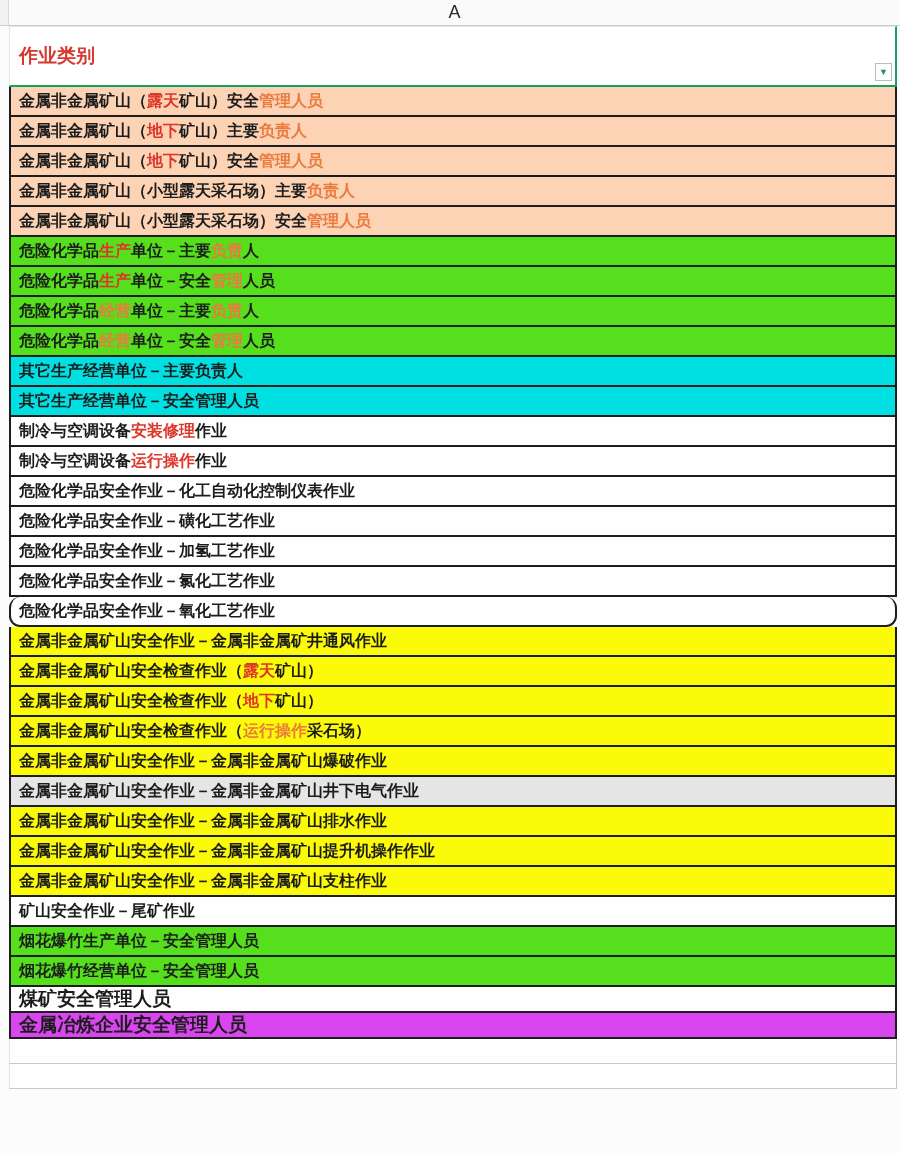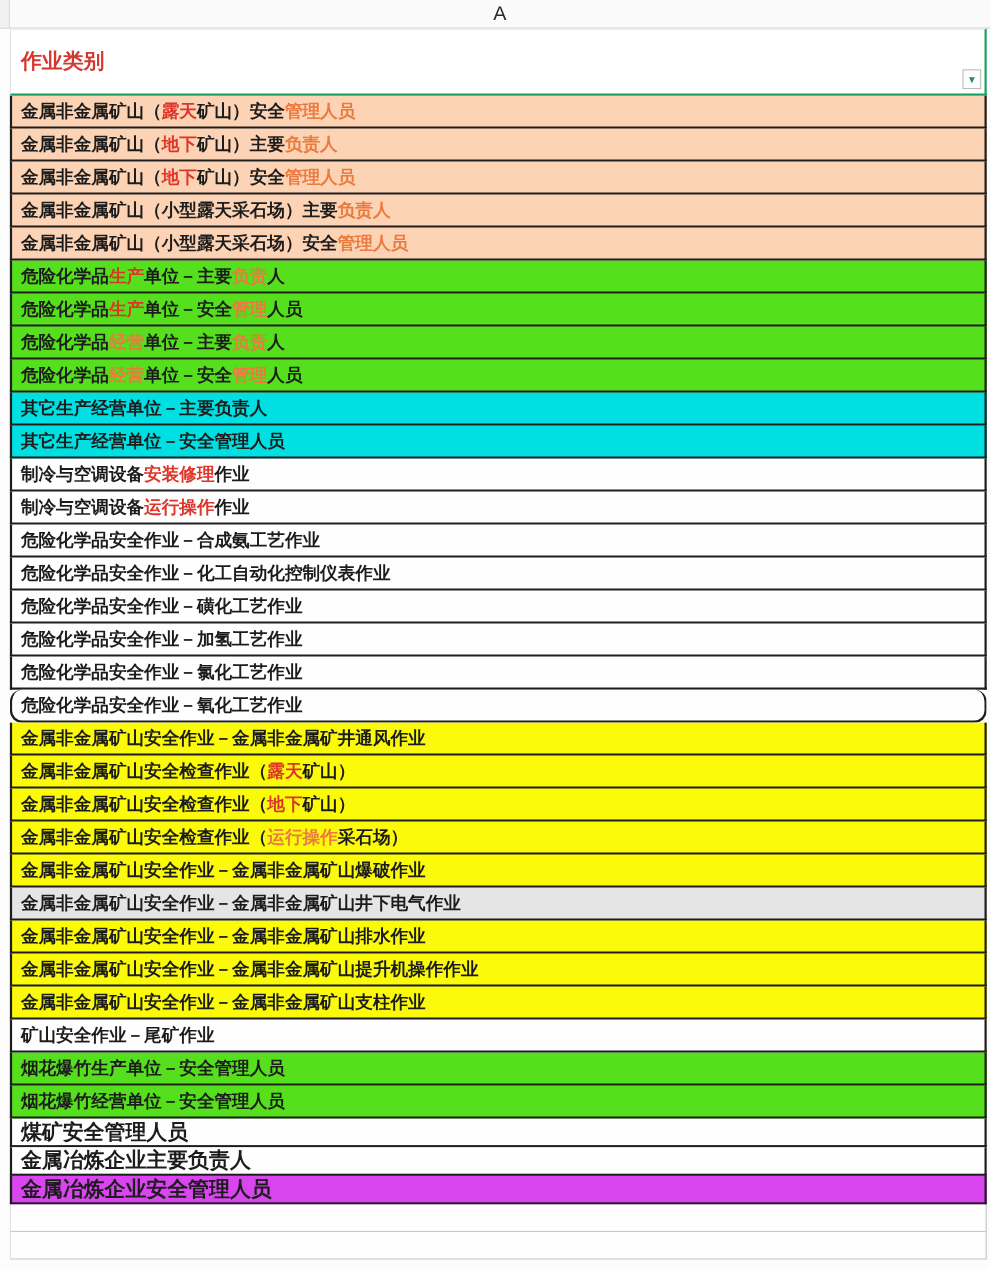--- a/index.html
+++ b/index.html
@@ -111,23 +111,20 @@
       <span style="color: rgb(28, 28, 28);">制冷与空调设备</span>
       <span style="color: rgb(222, 53, 40);">安装修理</span>
       <span style="color: rgb(28, 28, 28);">作业</span>
     </div>
     <div class="row" style="background: rgb(254, 254, 254);">
       <span style="color: rgb(28, 28, 28);">制冷与空调设备</span>
       <span style="color: rgb(222, 53, 40);">运行操作</span>
       <span style="color: rgb(28, 28, 28);">作业</span>
     </div>
     <div class="row" style="background: rgb(254, 254, 254);">
-      <span style="color: rgb(28, 28, 28);">危险化学品安全作业－合成氨工艺作业</span>
-    </div>
-    <div class="row" style="background: rgb(254, 254, 254);">
       <span style="color: rgb(28, 28, 28);">危险化学品安全作业－化工自动化控制仪表作业</span>
     </div>
     <div class="row" style="background: rgb(254, 254, 254);">
       <span style="color: rgb(28, 28, 28);">危险化学品安全作业－磺化工艺作业</span>
     </div>
     <div class="row" style="background: rgb(254, 254, 254);">
       <span style="color: rgb(28, 28, 28);">危险化学品安全作业－加氢工艺作业</span>
     </div>
     <div class="row" style="background: rgb(254, 254, 254);">
       <span style="color: rgb(28, 28, 28);">危险化学品安全作业－氯化工艺作业</span>
@@ -173,21 +170,18 @@
     </div>
     <div class="row" style="background: rgb(85, 223, 29);">
       <span style="color: rgb(28, 28, 28);">烟花爆竹生产单位－安全管理人员</span>
     </div>
     <div class="row" style="background: rgb(85, 223, 29);">
       <span style="color: rgb(28, 28, 28);">烟花爆竹经营单位－安全管理人员</span>
     </div>
     <div class="row compact" style="background: rgb(254, 254, 254);">
       <span style="color: rgb(28, 28, 28);">煤矿安全管理人员</span>
     </div>
-    <div class="row compact" style="background: rgb(254, 254, 254);">
-      <span style="color: rgb(28, 28, 28);">金属冶炼企业主要负责人</span>
-    </div>
     <div class="row compact" style="background: #d946ef;">
       <span style="color: rgb(28, 28, 28);">金属冶炼企业安全管理人员</span>
     </div>
     <div class="row empty"></div>
     <div class="row empty"></div>
   </div>
 
 </body></html>

